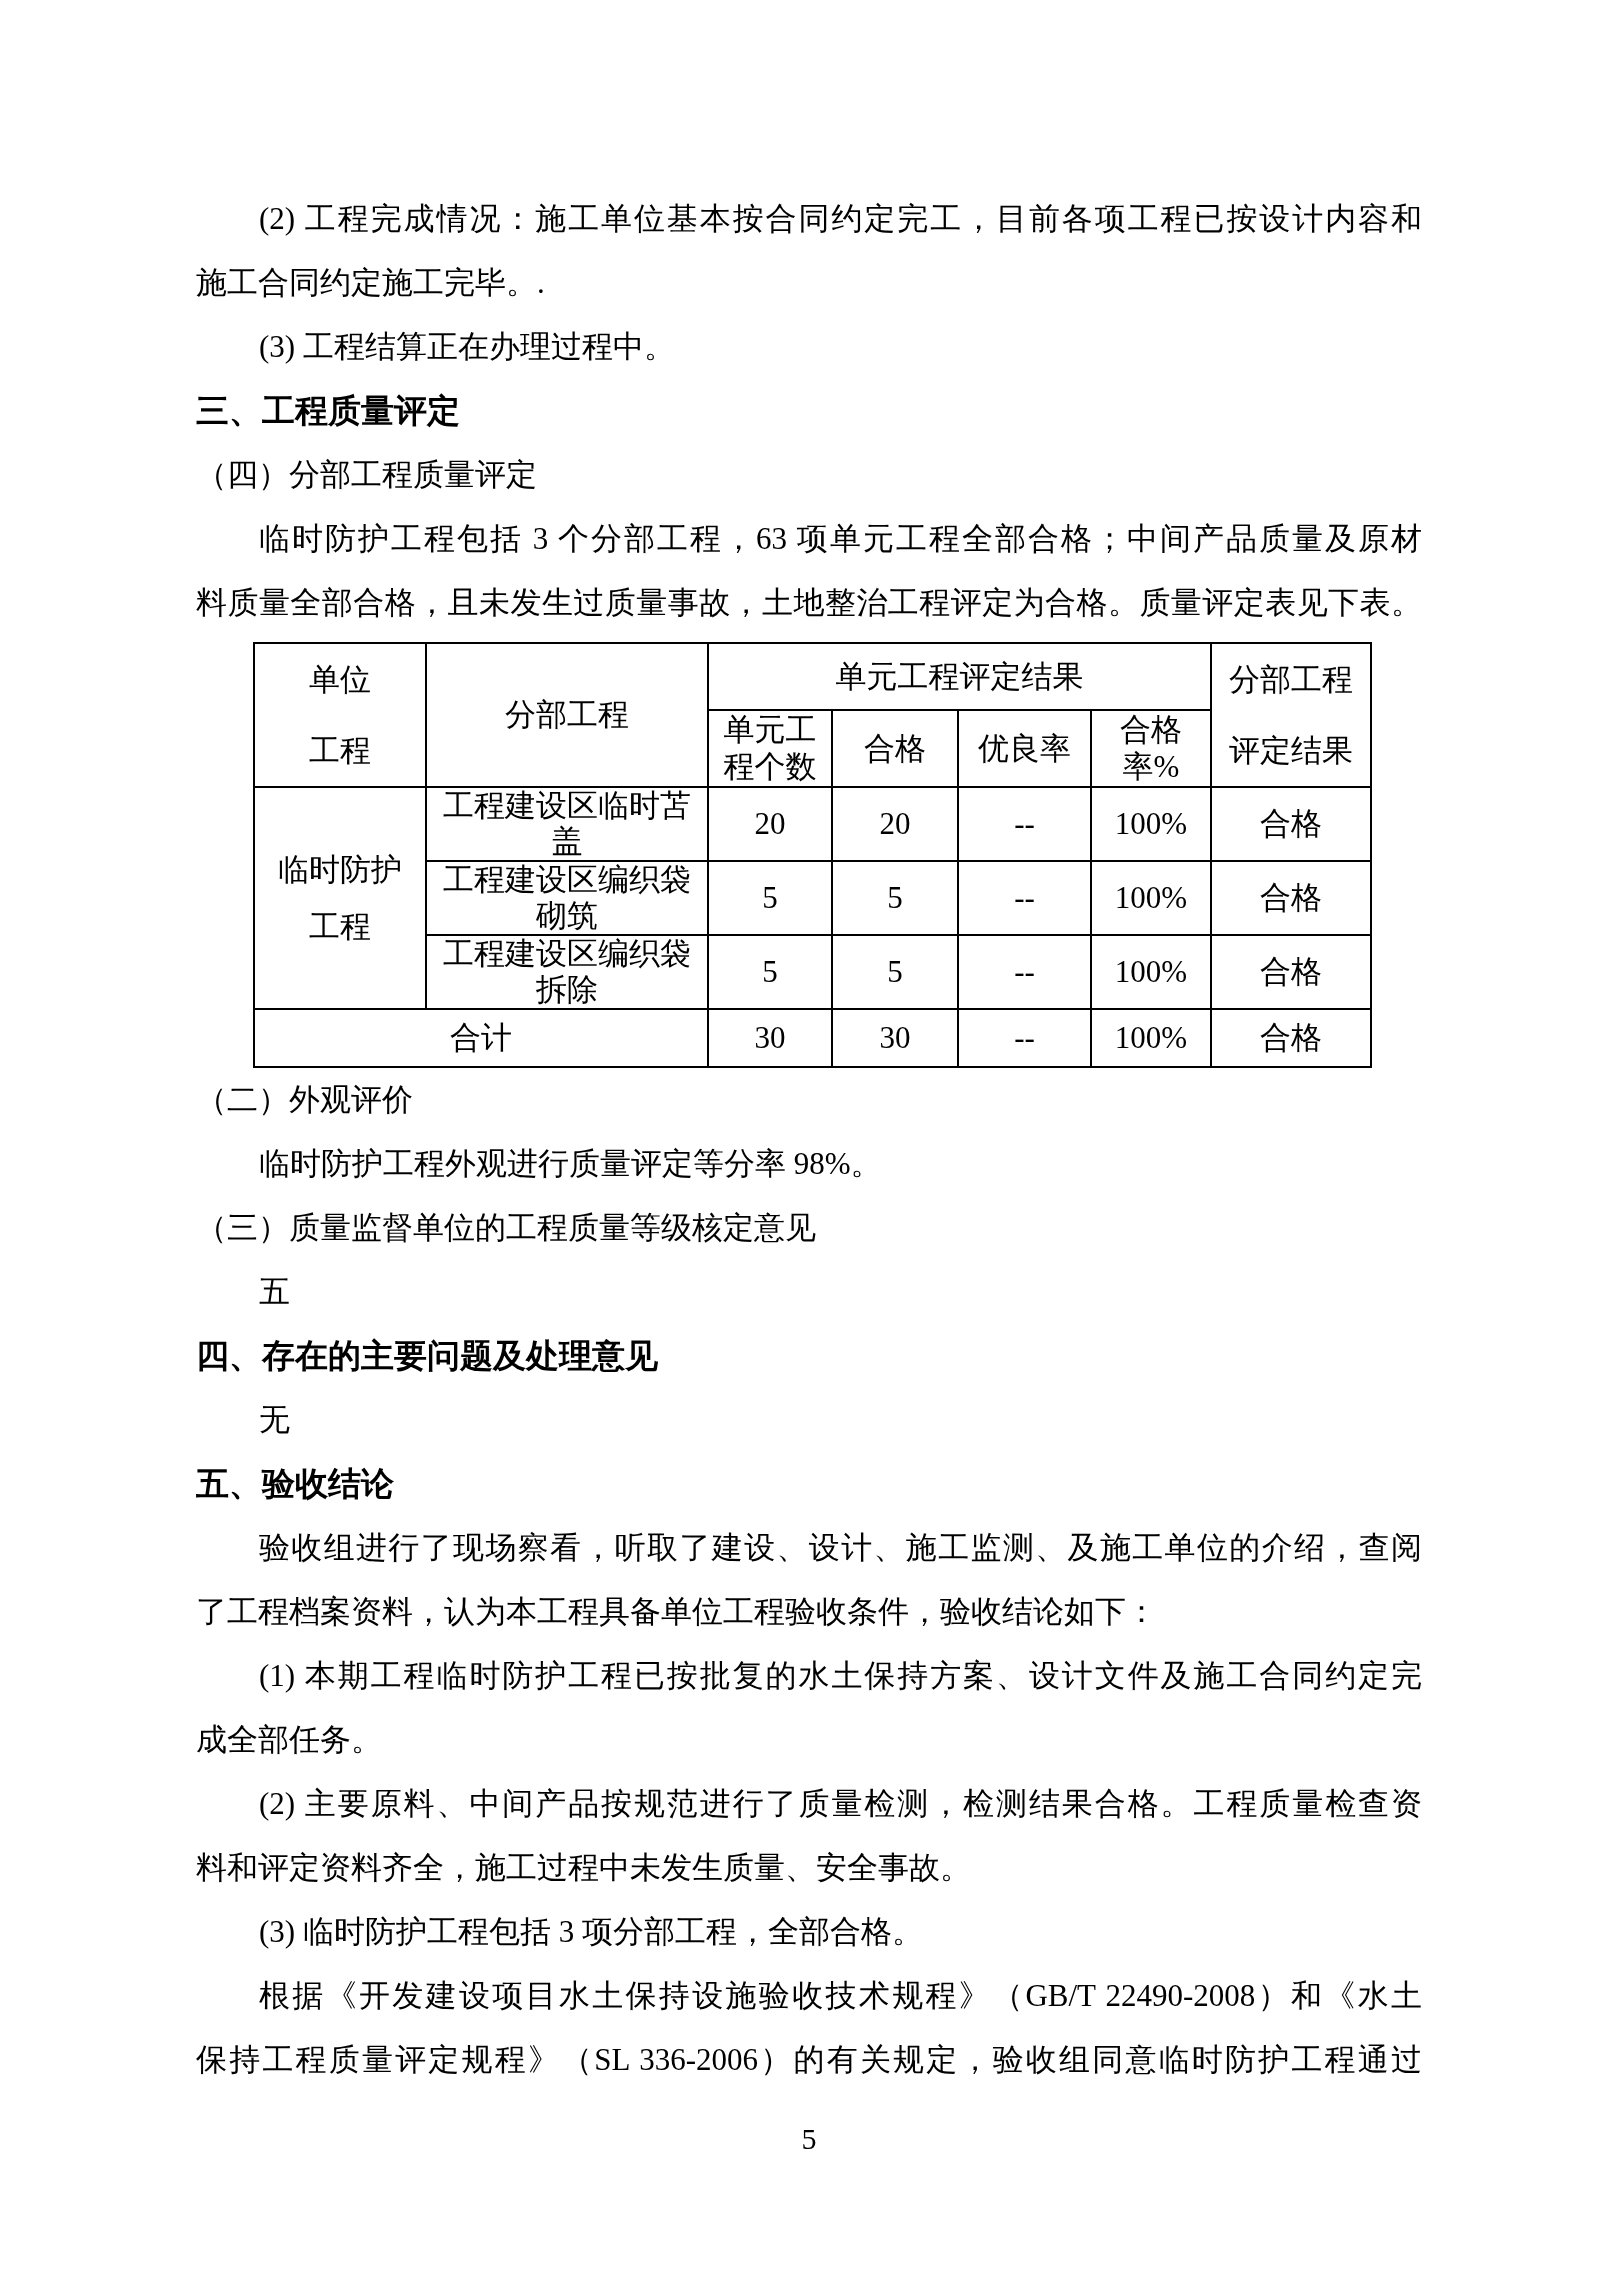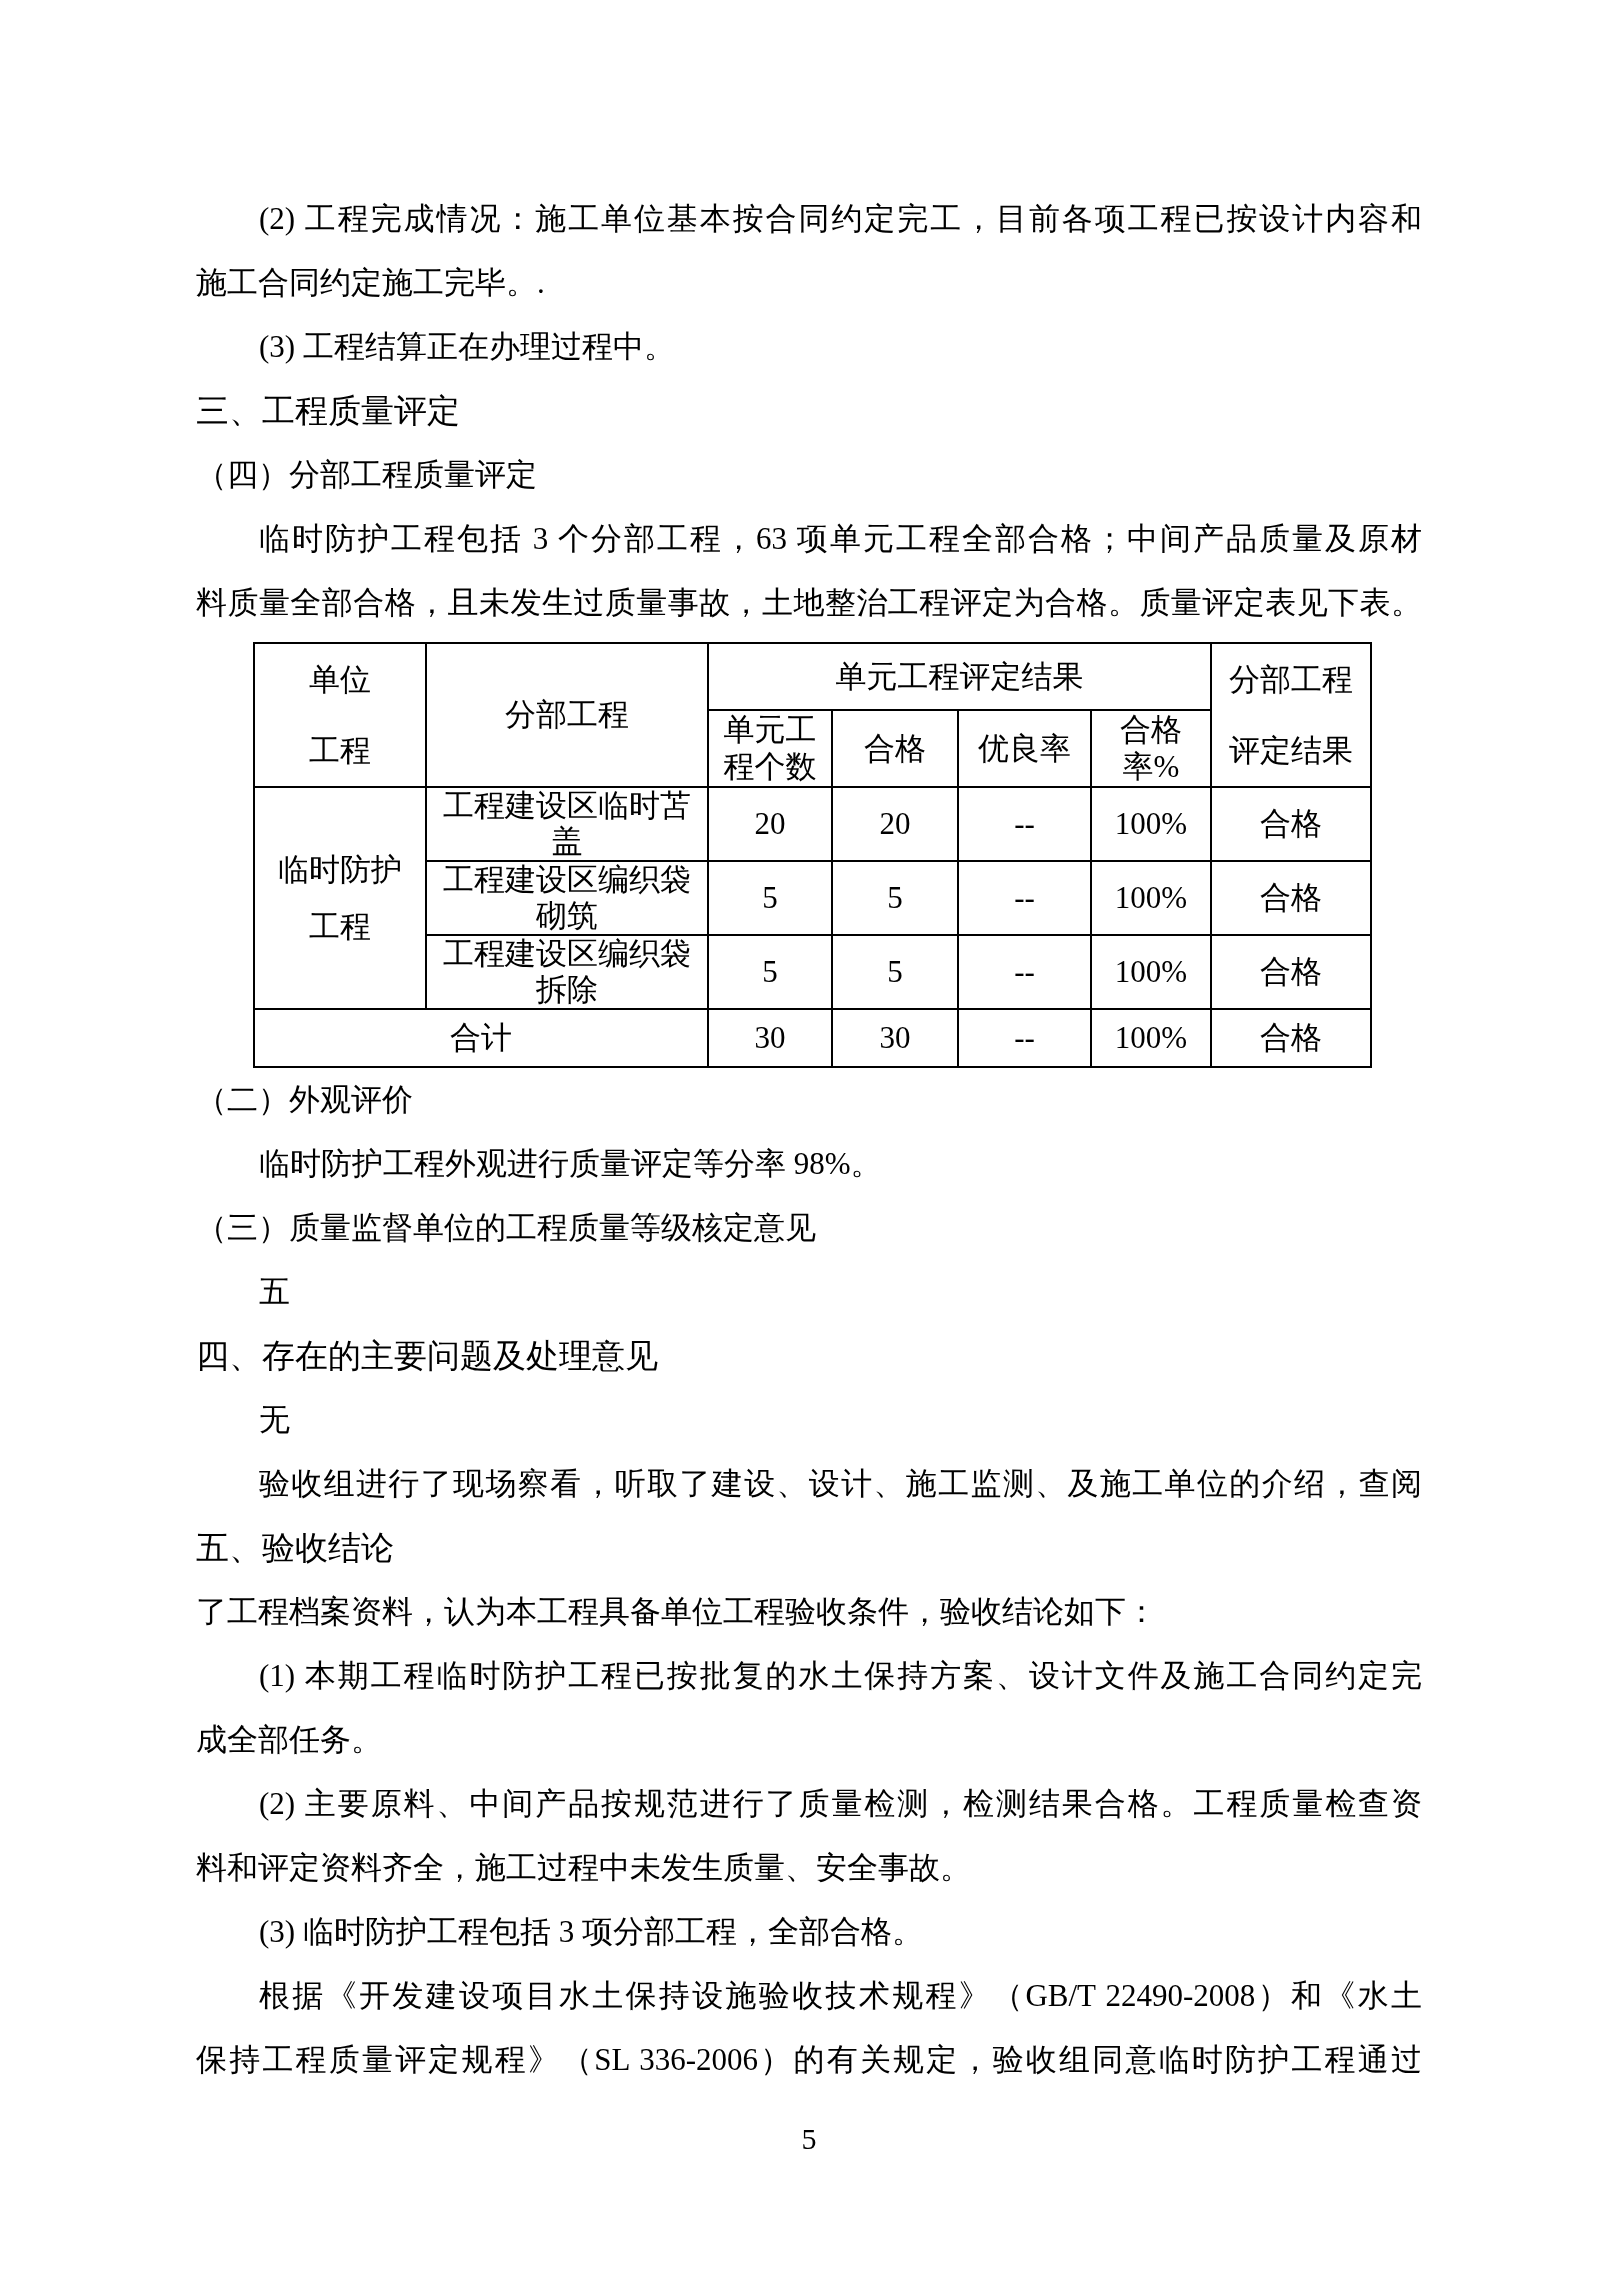--- a/index.html
+++ b/index.html
@@ -17,21 +17,21 @@
     left:196px; top:187px; width:1226px;
   }
   .ln {
     height:64px; line-height:64px;
     font-size:31px;
     white-space:normal;
   }
   .indent { text-indent:63px; }
   .jfull { text-align:justify; text-align-last:justify; }
   .heading {
-    font-weight:normal;
+    font-weight:bold;
     font-family:"Liberation Sans","DejaVu Sans",sans-serif;
     font-size:33px;
   }
   table.qtable {
     border-collapse:collapse;
     table-layout:fixed;
     width:1117px;
     margin:6.9px 0 0 57px;
     border-radius:29px;
   }
@@ -139,22 +139,22 @@
         </tr>
       </tbody>
     </table>
 
     <div class="ln">（二）外观评价</div>
     <div class="ln indent">临时防护工程外观进行质量评定等分率 98%。</div>
     <div class="ln">（三）质量监督单位的工程质量等级核定意见</div>
     <div class="ln indent">五</div>
     <div class="ln heading">四、存在的主要问题及处理意见</div>
     <div class="ln indent">无</div>
+    <div class="ln heading">五、验收结论</div>
     <div class="ln indent jfull">验收组进行了现场察看，听取了建设、设计、施工监测、及施工单位的介绍，查阅</div>
-    <div class="ln heading">五、验收结论</div>
     <div class="ln">了工程档案资料，认为本工程具备单位工程验收条件，验收结论如下：</div>
     <div class="ln indent jfull">(1) 本期工程临时防护工程已按批复的水土保持方案、设计文件及施工合同约定完</div>
     <div class="ln">成全部任务。</div>
     <div class="ln indent jfull">(2) 主要原料、中间产品按规范进行了质量检测，检测结果合格。工程质量检查资</div>
     <div class="ln">料和评定资料齐全，施工过程中未发生质量、安全事故。</div>
     <div class="ln indent">(3) 临时防护工程包括 3 项分部工程，全部合格。</div>
     <div class="ln indent jfull">根据《开发建设项目水土保持设施验收技术规程》（GB/T 22490-2008）和《水土</div>
     <div class="ln jfull">保持工程质量评定规程》（SL 336-2006）的有关规定，验收组同意临时防护工程通过</div>
 
   </div>

